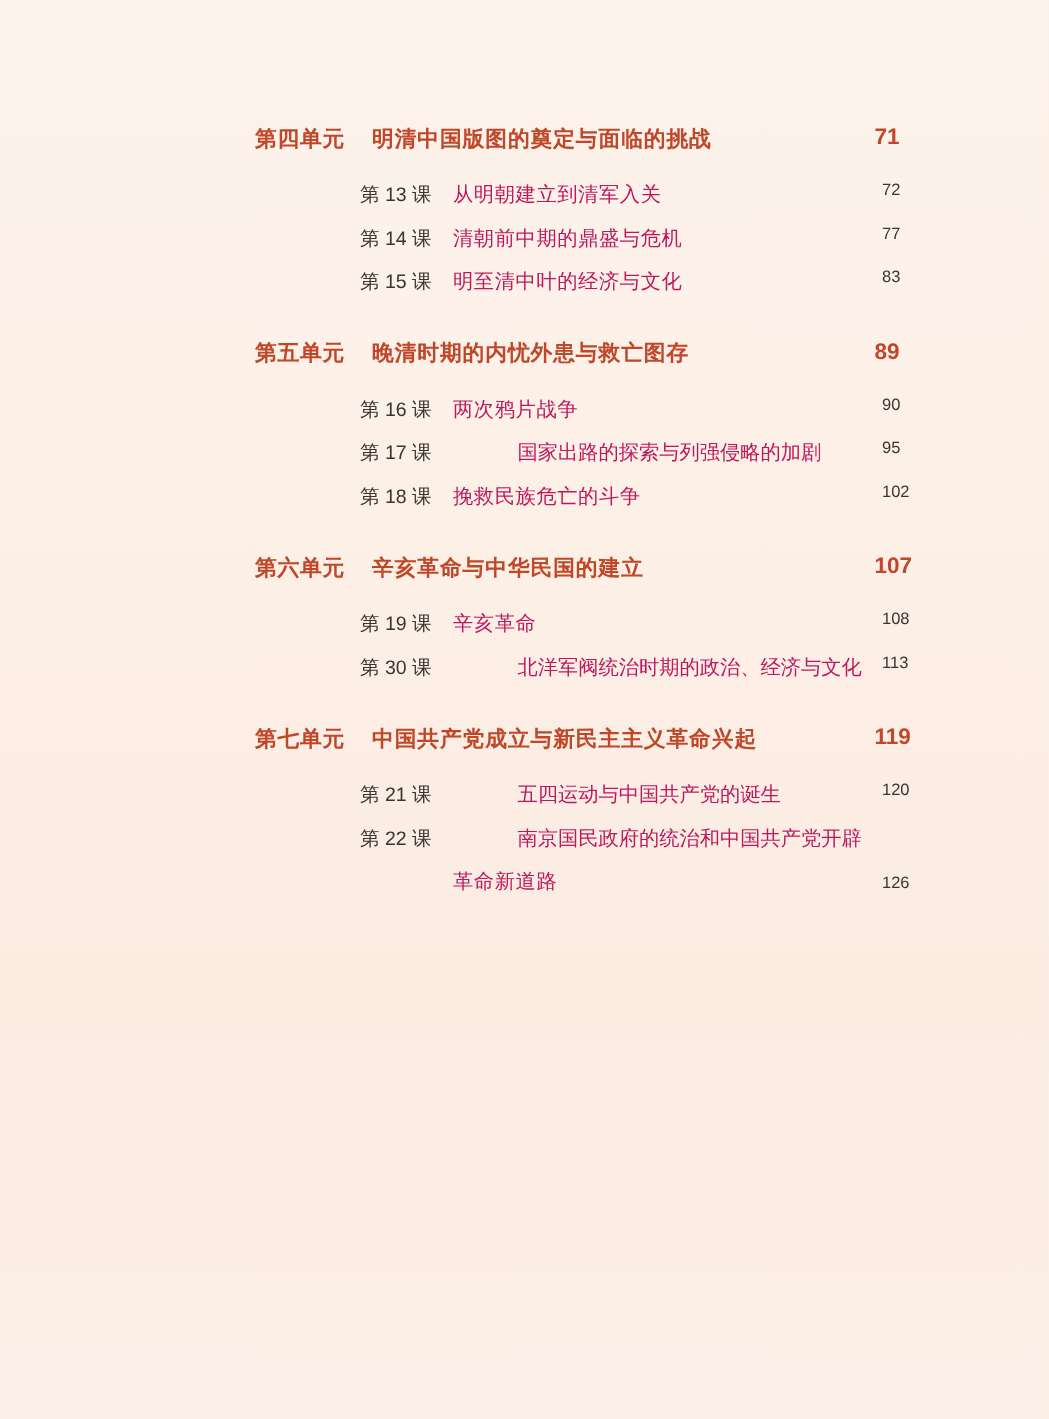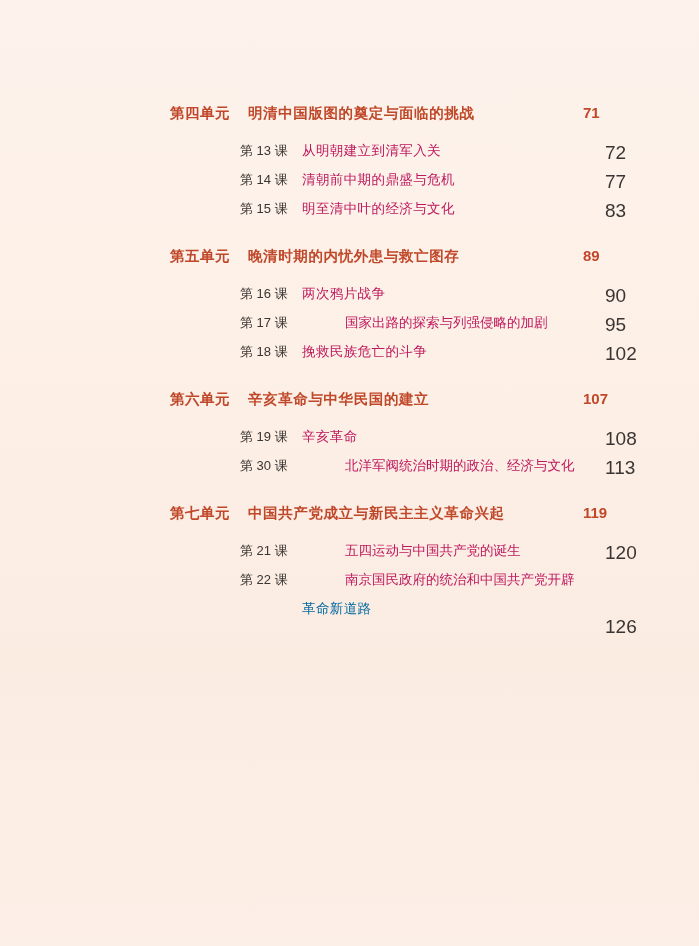--- a/index.html
+++ b/index.html
@@ -19,21 +19,21 @@
     position: absolute;
     inset: 0;
     background: linear-gradient(180deg, #fdf3ec 0%, #fdf0e7 35%, #fbece2 70%, #fcefe7 100%);
     pointer-events: none;
   }
   .toc {
     position: absolute;
     left: 0;
     top: 0;
     width: 648px;
-    padding-top: 104px;
+    padding-top: 83px;
     box-sizing: border-box;
   }
   .unit-block {
     margin-bottom: 6px;
   }
   .unit-row {
     display: flex;
     align-items: baseline;
     height: 30px;
   }
@@ -88,37 +88,36 @@
     white-space: nowrap;
   }
   .lesson-title.tight {
     letter-spacing: 0px;
     margin-left: 43px;
   }
   .lesson-page {
     position: absolute;
     left: 588px;
     color: #3a3532;
-    font-size: 19px;
-    margin-left: 17px;
+    font-size: 11px;
   }
   .lesson-cont {
     position: relative;
     height: 29px;
   }
   .lesson-cont .cont-text {
     position: absolute;
     left: 302px;
-    color: #0369a1;
+    color: #be185d;
     font-size: 13.5px;
     letter-spacing: 0.4px;
   }
   .lesson-cont .lesson-page {
     left: 588px;
-    top: 16px;
+    top: 4px;
     text-align: center;
   }
   .u4 { margin-bottom: 18px; }
   .u5 { margin-bottom: 18px; }
   .u6 { margin-bottom: 18px; }
 </style>
 </head>
 <body>
 
 <div class="page-bg"></div>

